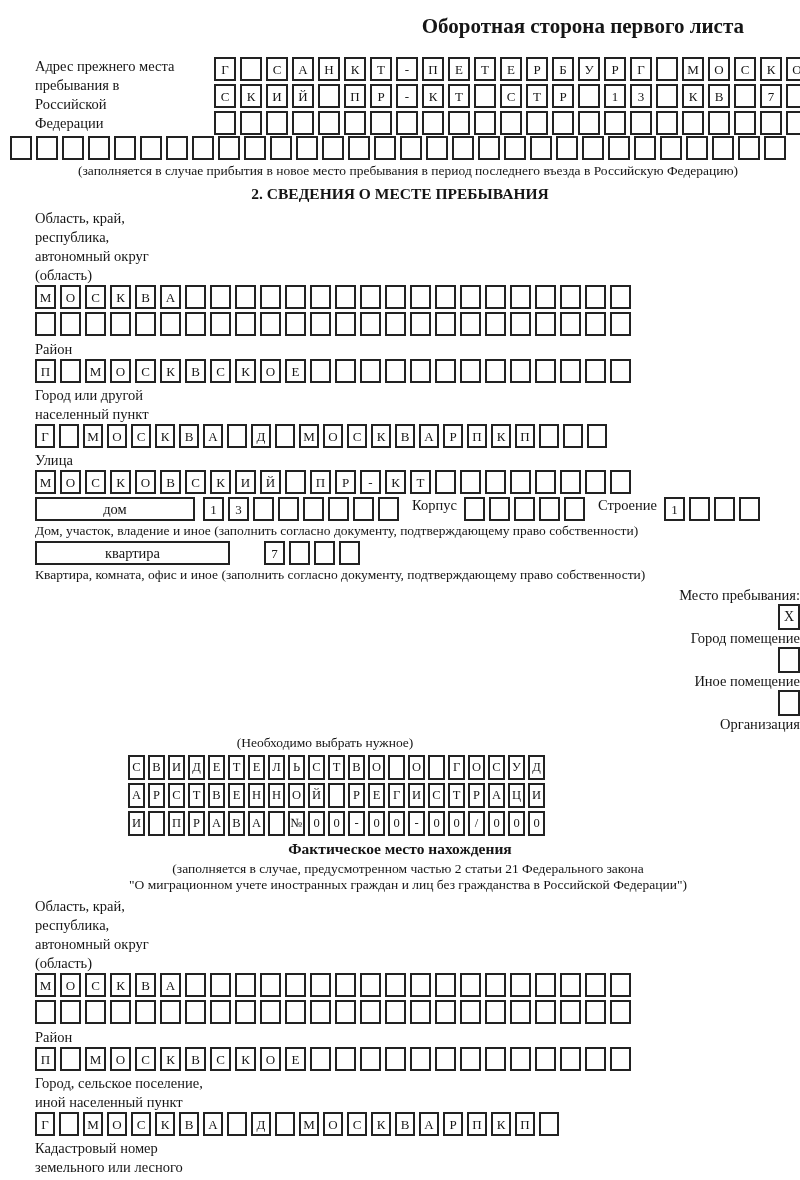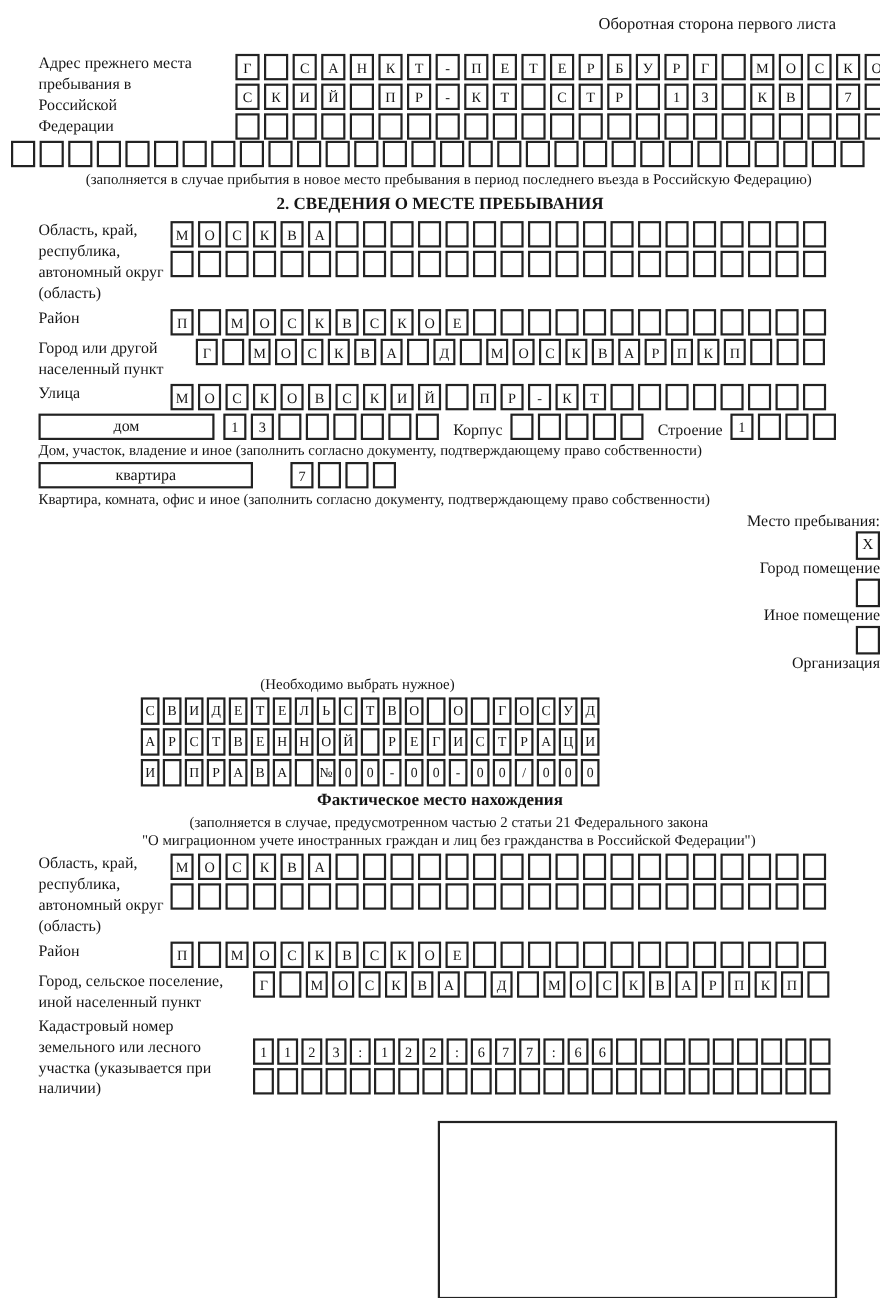--- a/index.html
+++ b/index.html
@@ -3,23 +3,23 @@
 <meta charset="utf-8">
 <style>
   * { box-sizing: border-box; }
   html,body { margin:0; padding:0; }
   body {
     width:800px; height:1180px; overflow:hidden;
     background:#fff; color:#151515;
     font-family:"Liberation Serif","DejaVu Serif",serif;
     font-size:14.5px;
   }
-  .header { text-align:right; padding:14px 40px 0 0; font-size:15px; }
-
-  .field { display:flex; margin-left:35px; margin-bottom:3px; }
+  .header { text-align:right; padding:14px 56px 0 0; font-size:21px;font-weight:bold; }
+
+  .field { display:flex; margin-left:35px; margin-bottom:3px;flex-direction:column; }
   .flabel { flex:none; line-height:19px; font-size:14.5px; }
   .w120 { width:120px; }
   .w140 { width:140px; }
   .w143 { width:143px; }
   .w195 { width:195px; }
   .w205 { width:205px; }
 
   .boxes { display:flex; margin-bottom:3px; }
   .boxes:last-child { margin-bottom:0; }
   .cell {
@@ -32,21 +32,21 @@
   .boxes-city .cell { width:20px; }
   .boxes-sm .cell { width:17px; height:25px; margin-right:3px; font-size:12.5px; }
   .boxes-cad .cell { width:19px; margin-right:3px; }
 
   .note-center { font-size:13.5px; text-align:center; margin-top:3px;padding-left:16px; }
   .title-bold { text-align:center; font-weight:bold; font-size:15.5px; margin:6px 0; }
 
   .prev-block { display:flex; margin:18px 0 0 35px;gap:39px; }
   .row4 { margin:1px 0 0 10px; }
 
-  .house-row { display:flex; align-items:flex-end; margin-left:35px; margin-bottom:2px; }
+  .house-row { display:flex; align-items:flex-start; margin-left:35px; margin-bottom:2px; }
   .widebox { flex:none; border:2px solid #222; height:24px;
              display:flex; align-items:center; justify-content:center; font-size:14.5px; }
   .wb-dom { width:160px; margin-right:8px; }
   .wb-kv  { width:195px; margin-right:8px; }
   .inline-label { flex:none; margin:0 7px 0 9px; }
 
   .small-note { font-size:13.5px; margin:0 0 1px 35px; }
 
   .stay-row { display:flex; align-items:flex-end; margin:4px 0 0 35px;flex-direction:column; }
   .stay-row .gap { width:10px; flex:none; }

